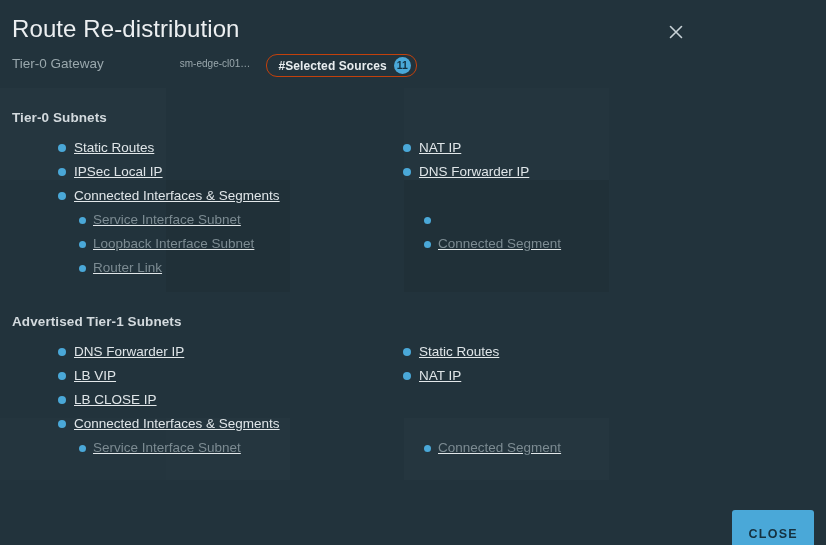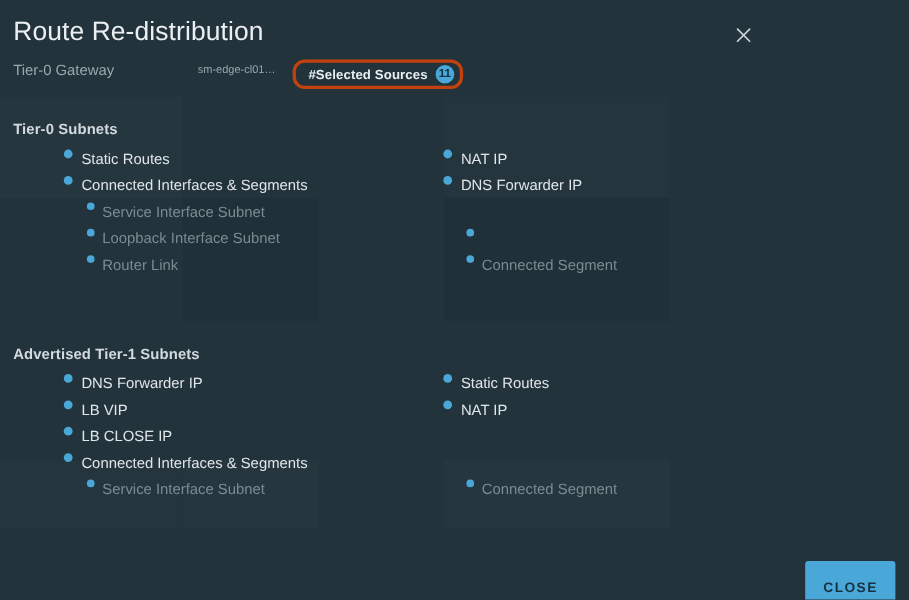--- a/index.html
+++ b/index.html
@@ -74,21 +74,21 @@
     color: #9aa8ad;
     line-height: 20px;
     margin-left: 76px;
     max-width: 96px;
     overflow: hidden;
     white-space: nowrap;
   }
   .chip {
     margin-left: 16px;
     height: 21px;
-    border: 3px solid #c2410c;
+    border: 1px solid #c2410c;
     border-radius: 11px;
     display: inline-flex;
     align-items: center;
     padding: 0 5px 0 11px;
     background: transparent;
     cursor: pointer;
   }
   .chip-text {
     font-size: 12px;
     font-weight: bold;
@@ -135,22 +135,23 @@
   .col {
     position: absolute;
     top: 0;
   }
   .col-left  { left: 58px;  width: 340px; }
   .col-right { left: 403px; width: 400px; }
 
   .item {
     height: 24px;
     display: flex;
-    align-items: flex-start;
+    align-items: center;
     position: relative;
+    text-decoration: underline;
   }
   .item.sub { padding-left: 21px; }
   .item.spacer { visibility: hidden; }
 
   .bullet {
     width: 8px;
     height: 8px;
     border-radius: 50%;
     background: #4aa8d8;
     flex: 0 0 8px;
@@ -231,20 +232,24 @@
 <div class="section" id="section-t0">
   <div class="section-title">Tier-0 Subnets</div>
   <div class="cols">
     <div class="col col-left" id="t0-left">
         <div class="item">
           <span class="bullet"></span>
           <span class="item-label">Static Routes</span>
         </div>
         <div class="item">
           <span class="bullet"></span>
+          <span class="item-label">IPSec Local IP</span>
+        </div>
+        <div class="item">
+          <span class="bullet"></span>
           <span class="item-label">Connected Interfaces &amp; Segments</span>
         </div>
         <div class="item sub">
           <span class="bullet"></span>
           <span class="item-label">Service Interface Subnet</span>
         </div>
         <div class="item sub">
           <span class="bullet"></span>
           <span class="item-label">Loopback Interface Subnet</span>
         </div>

